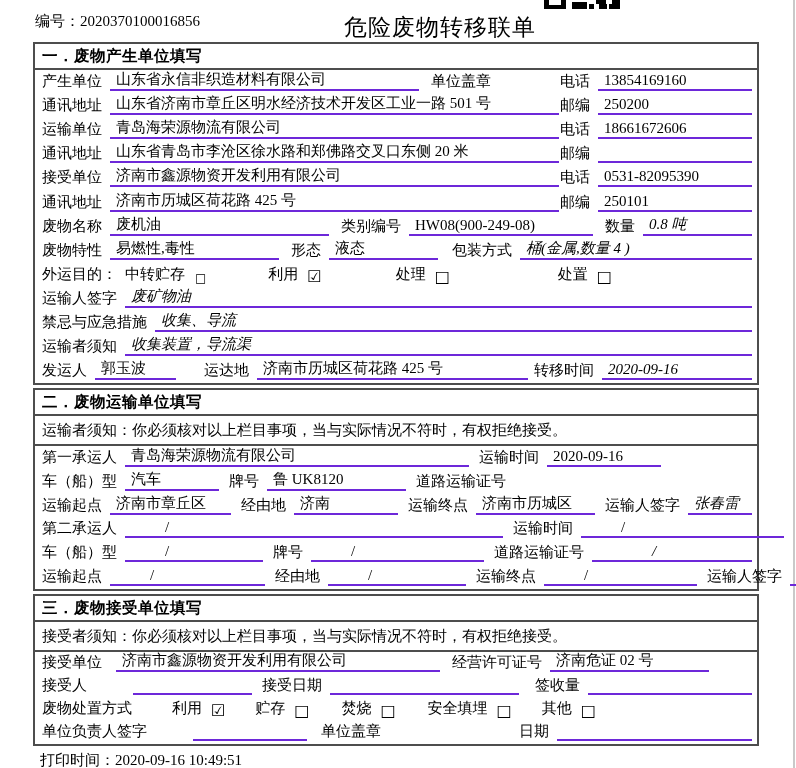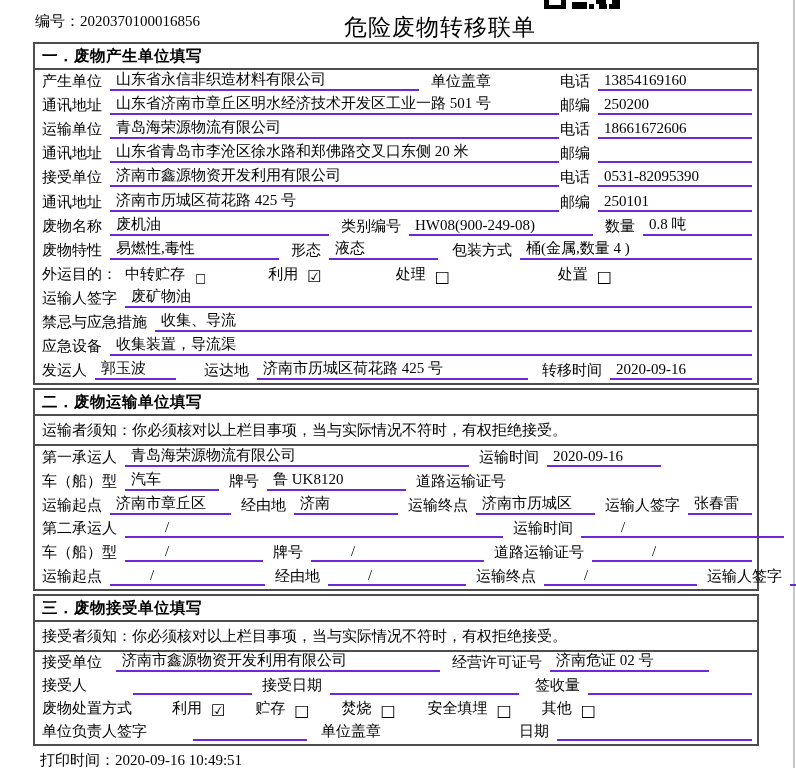--- a/index.html
+++ b/index.html
@@ -31,21 +31,21 @@
   .r1{height:24.1px;}  
   .r2{height:23.8px;}  
   .r3{height:23px;}    
   .lbl{white-space:nowrap;flex:none;}
   .fld{
     border-bottom:2px solid #6d28d9;
     white-space:nowrap;flex:none;
     padding:0 3px 0 6px;margin-left:8px;
     min-height:15px;overflow:visible;
   }
-  .grow{flex:1 1 auto;}
+  .grow{flex:1 1 auto;font-style:italic;}
   .ck{
     font-family:"DejaVu Sans",sans-serif;
     font-size:16px;line-height:1;flex:none;
     position:relative;top:1px;
   }
   .ck.small{font-size:12px;top:0;}
   .slash{padding-left:40px;}
   .slash-wide{padding-left:60px;}
   .print-line{margin:5px 0 0 7px;white-space:nowrap;}
 </style>
@@ -157,30 +157,30 @@
       <span class="lbl">运输人签字</span>
       <span class="fld grow">废矿物油</span>
     </div>
 
     <div class="row r1">
       <span class="lbl">禁忌与应急措施</span>
       <span class="fld grow">收集、导流</span>
     </div>
 
     <div class="row r1">
-      <span class="lbl">应急设备</span>
+      <span class="lbl">运输者须知</span>
       <span class="fld grow">收集装置，导流渠</span>
     </div>
 
     <div class="row r1">
       <span class="lbl">发运人</span>
       <span class="fld" style="width:72px">郭玉波</span>
       <span class="lbl" style="margin-left:28px">运达地</span>
       <span class="fld" style="width:262px">济南市历城区荷花路 425 号</span>
-      <span class="lbl" style="margin-left:14px">转移时间</span>
+      <span class="lbl" style="margin-left:6px">转移时间</span>
       <span class="fld grow">2020-09-16</span>
     </div>
   </div>
 
   <div class="box">
     <div class="sec-hdr">二．废物运输单位填写</div>
     <div class="notice">运输者须知：你必须核对以上栏目事项，当与实际情况不符时，有权拒绝接受。</div>
 
     <div class="row r2">
       <span class="lbl">第一承运人</span>

